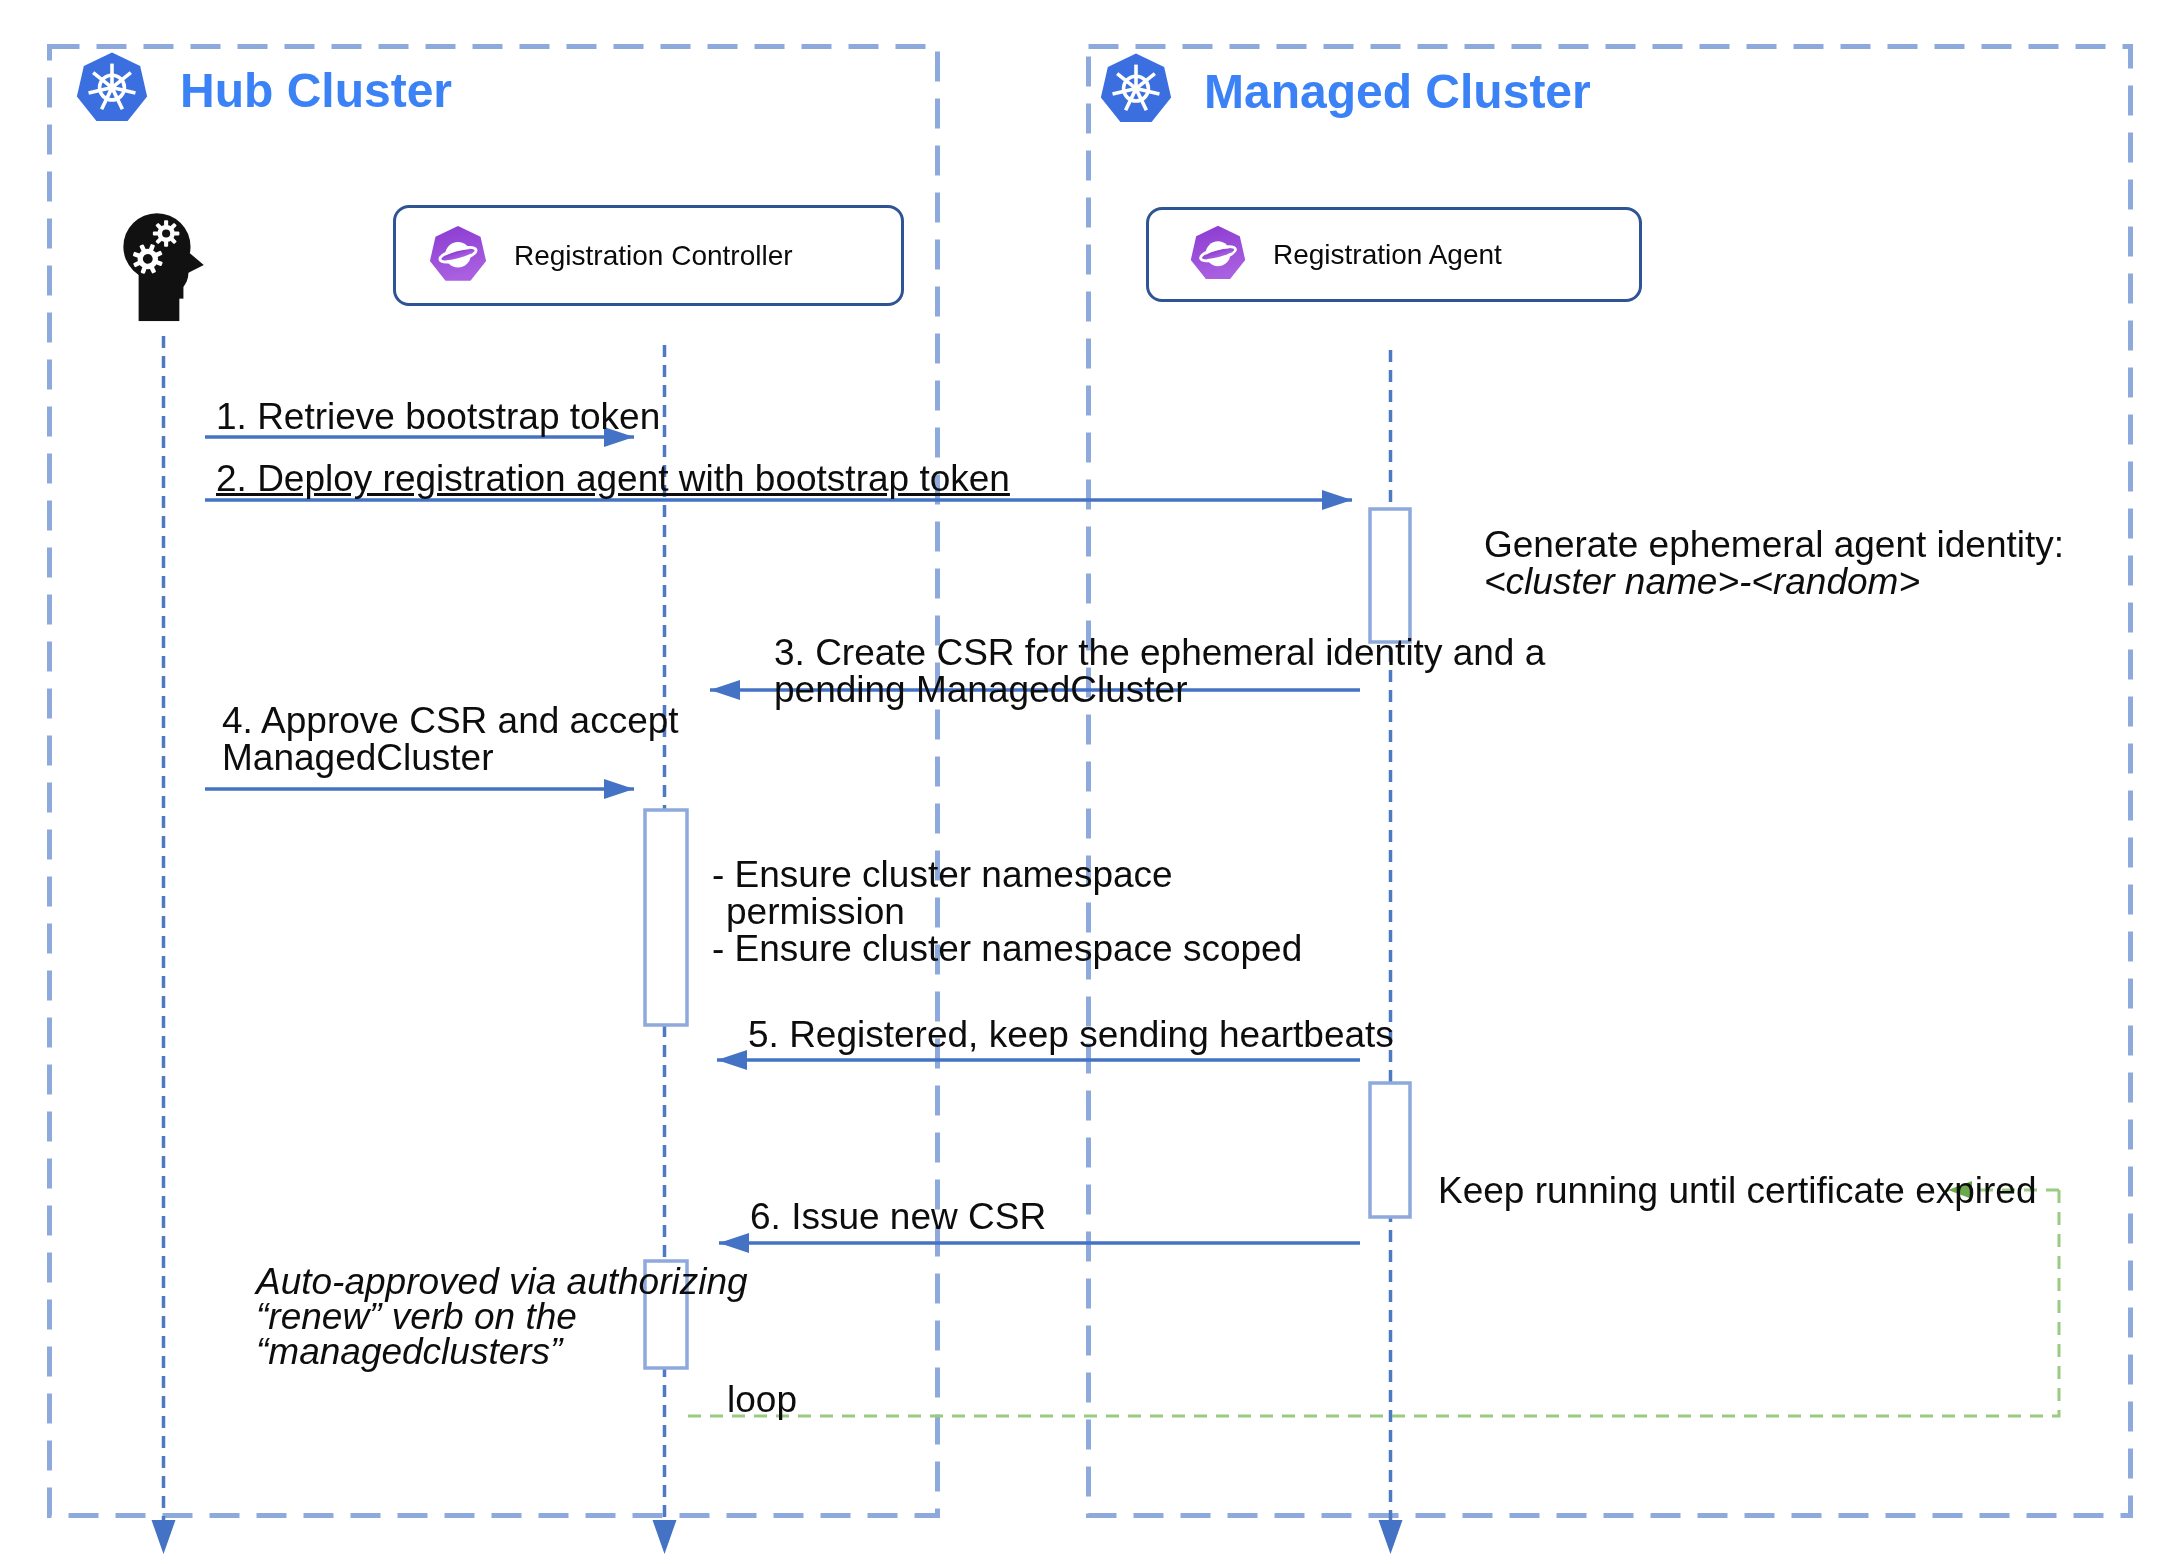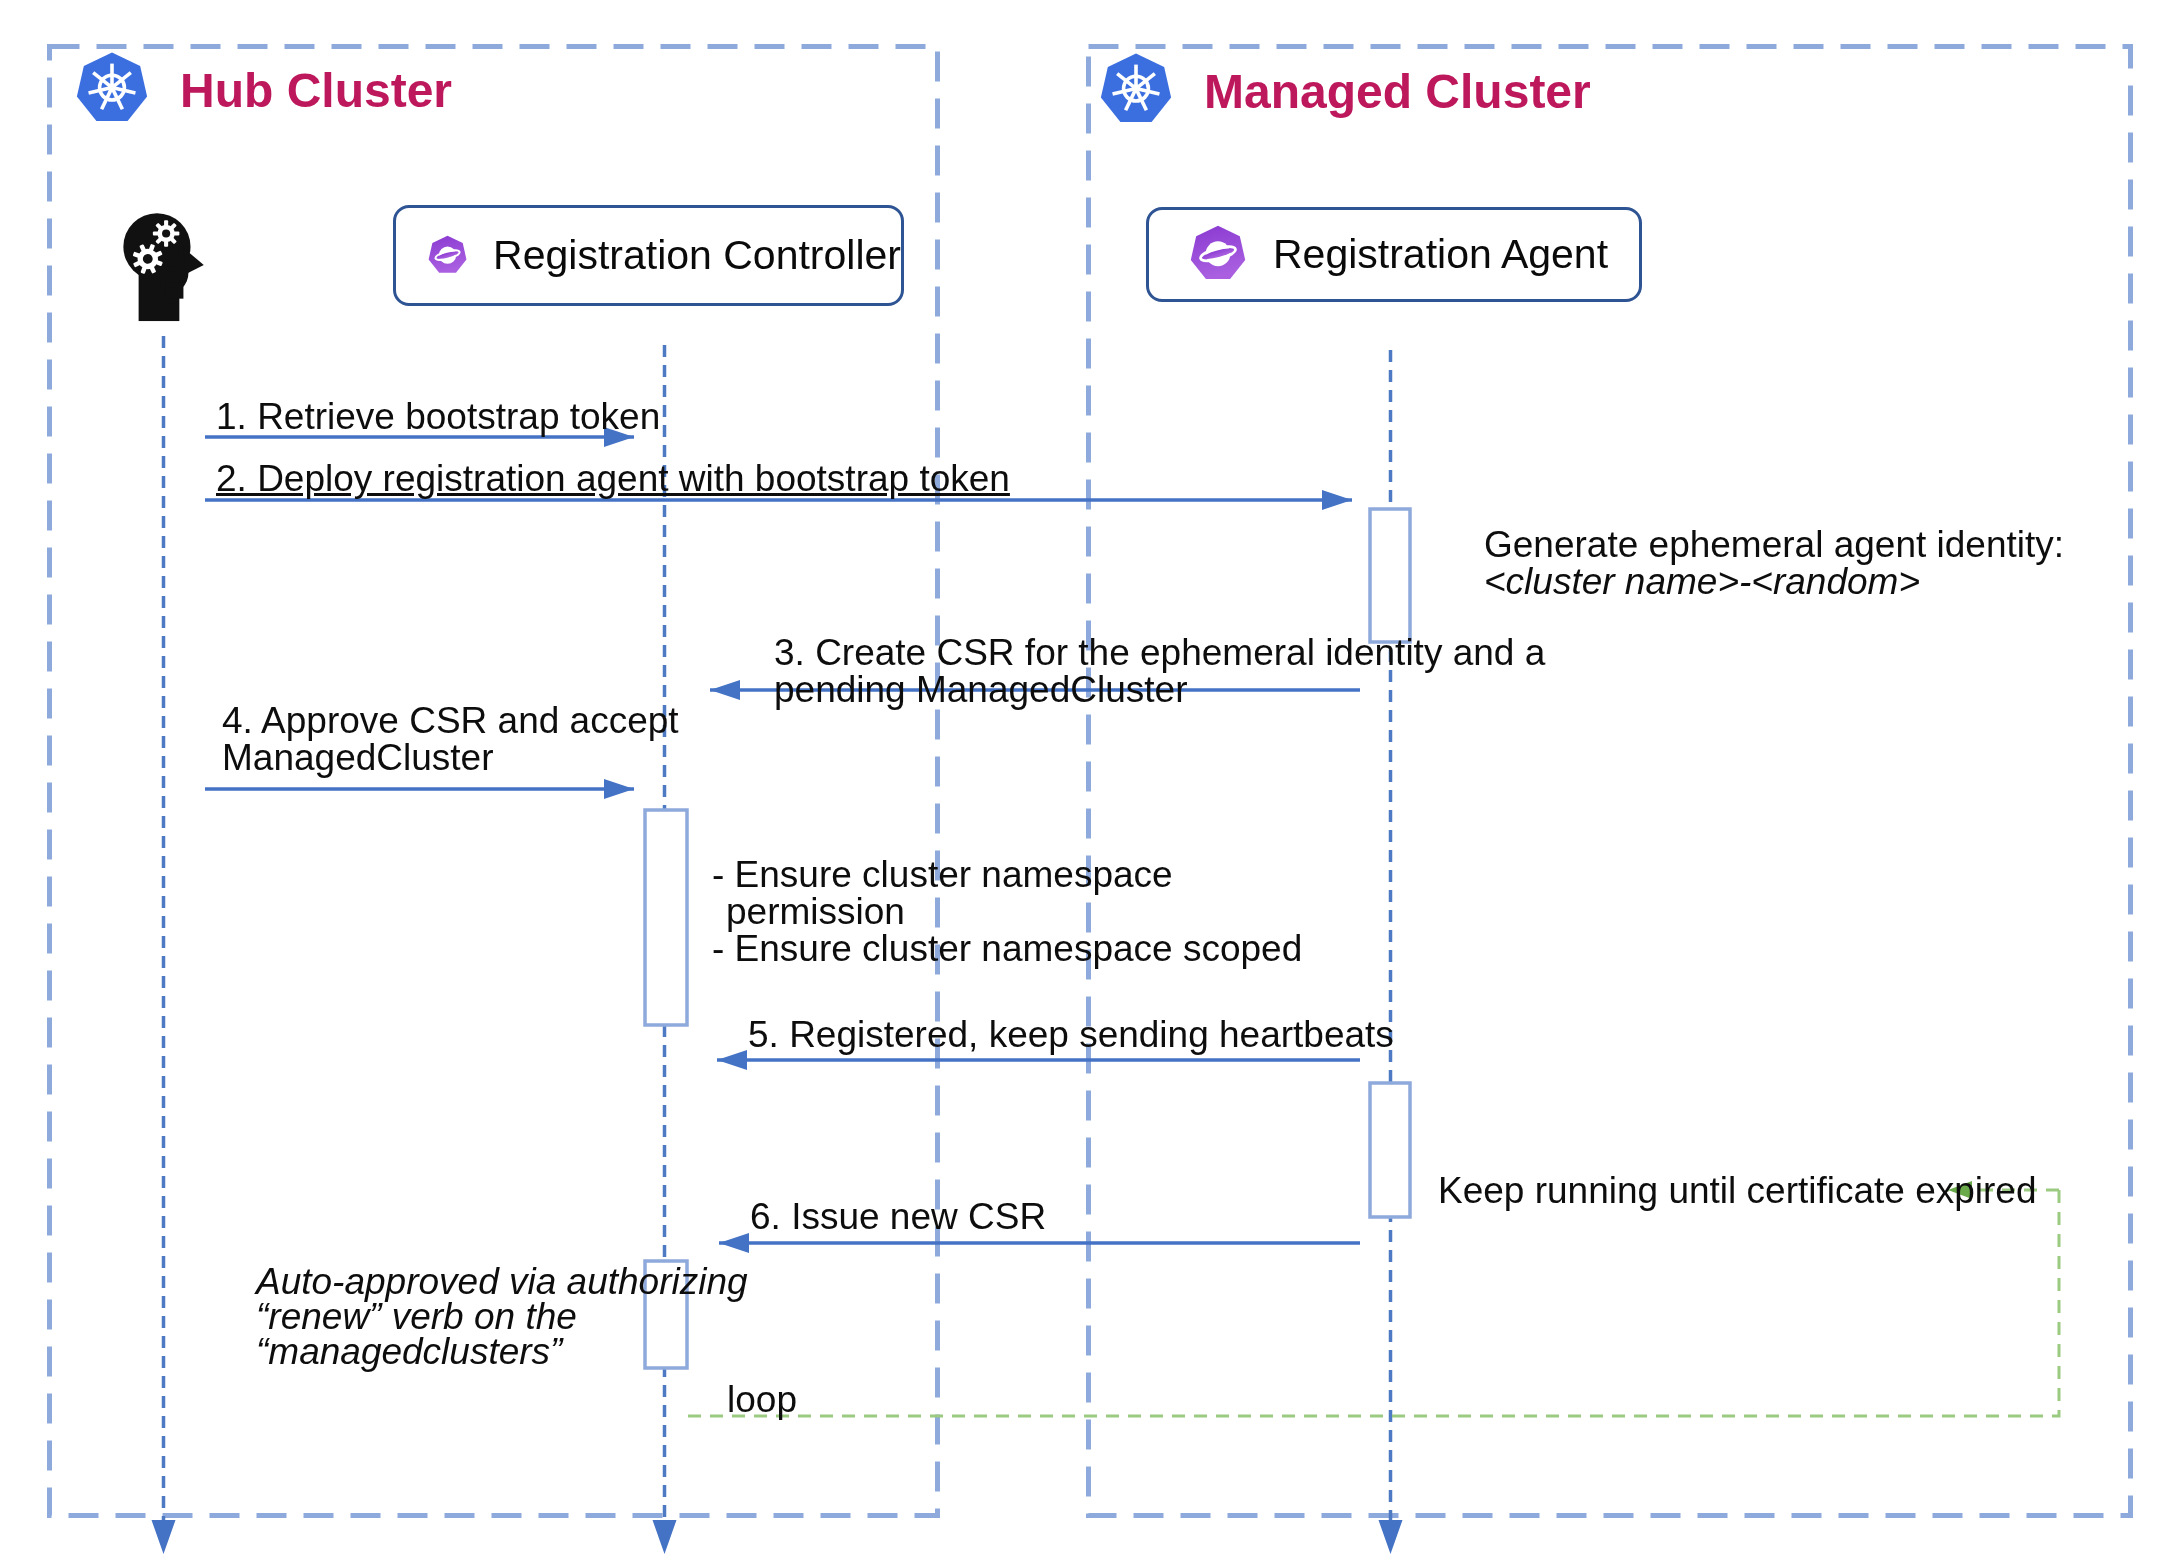--- a/index.html
+++ b/index.html
@@ -4,30 +4,30 @@
 <style>
   html,body { margin:0; padding:0; background:#ffffff; }
   .canvas {
     position:relative; width:2182px; height:1564px;
     background:#ffffff; overflow:hidden;
     font-family:"Liberation Sans", sans-serif; color:#0d0d0d;
   }
   .overlay { position:absolute; left:0; top:0; width:2182px; height:1564px; pointer-events:none; }
 
   .cluster-title { position:absolute; display:flex; align-items:center; gap:28px; }
-  .cluster-title .ttl { font-size:48px; font-weight:700; color:#be185d; white-space:nowrap; }
+  .cluster-title .ttl { font-size:48px; font-weight:700; color:#3b82f6; white-space:nowrap; }
   .title-hub { left:72px; top:48px; }
   .title-managed { left:1096px; top:50px; }
 
   .participant {
     position:absolute; box-sizing:border-box; background:#ffffff;
     border:3px solid #2e5494; border-radius:16px;
     display:flex; align-items:center; gap:24px;
   }
-  .participant .plabel { font-size:41px; color:#0a0a0a; white-space:nowrap; }
+  .participant .plabel { font-size:28px; color:#0a0a0a; white-space:nowrap; }
   .p-controller { left:393px; top:205px; width:511px; height:101px; padding-left:30px; }
   .p-agent      { left:1146px; top:207px; width:496px; height:95px; padding-left:38px; }
 
   .actor { position:absolute; left:104px; top:198px; }
 
   .lbl { position:absolute; font-size:37px; line-height:37px; white-space:nowrap; }
   .lbl .line { white-space:nowrap; }
   .note-ensure .line.indent { padding-left:14px; }
   .note-gen .line:nth-child(2) { font-style:italic; }
   .note-auto { line-height:35px; font-style:italic; }

